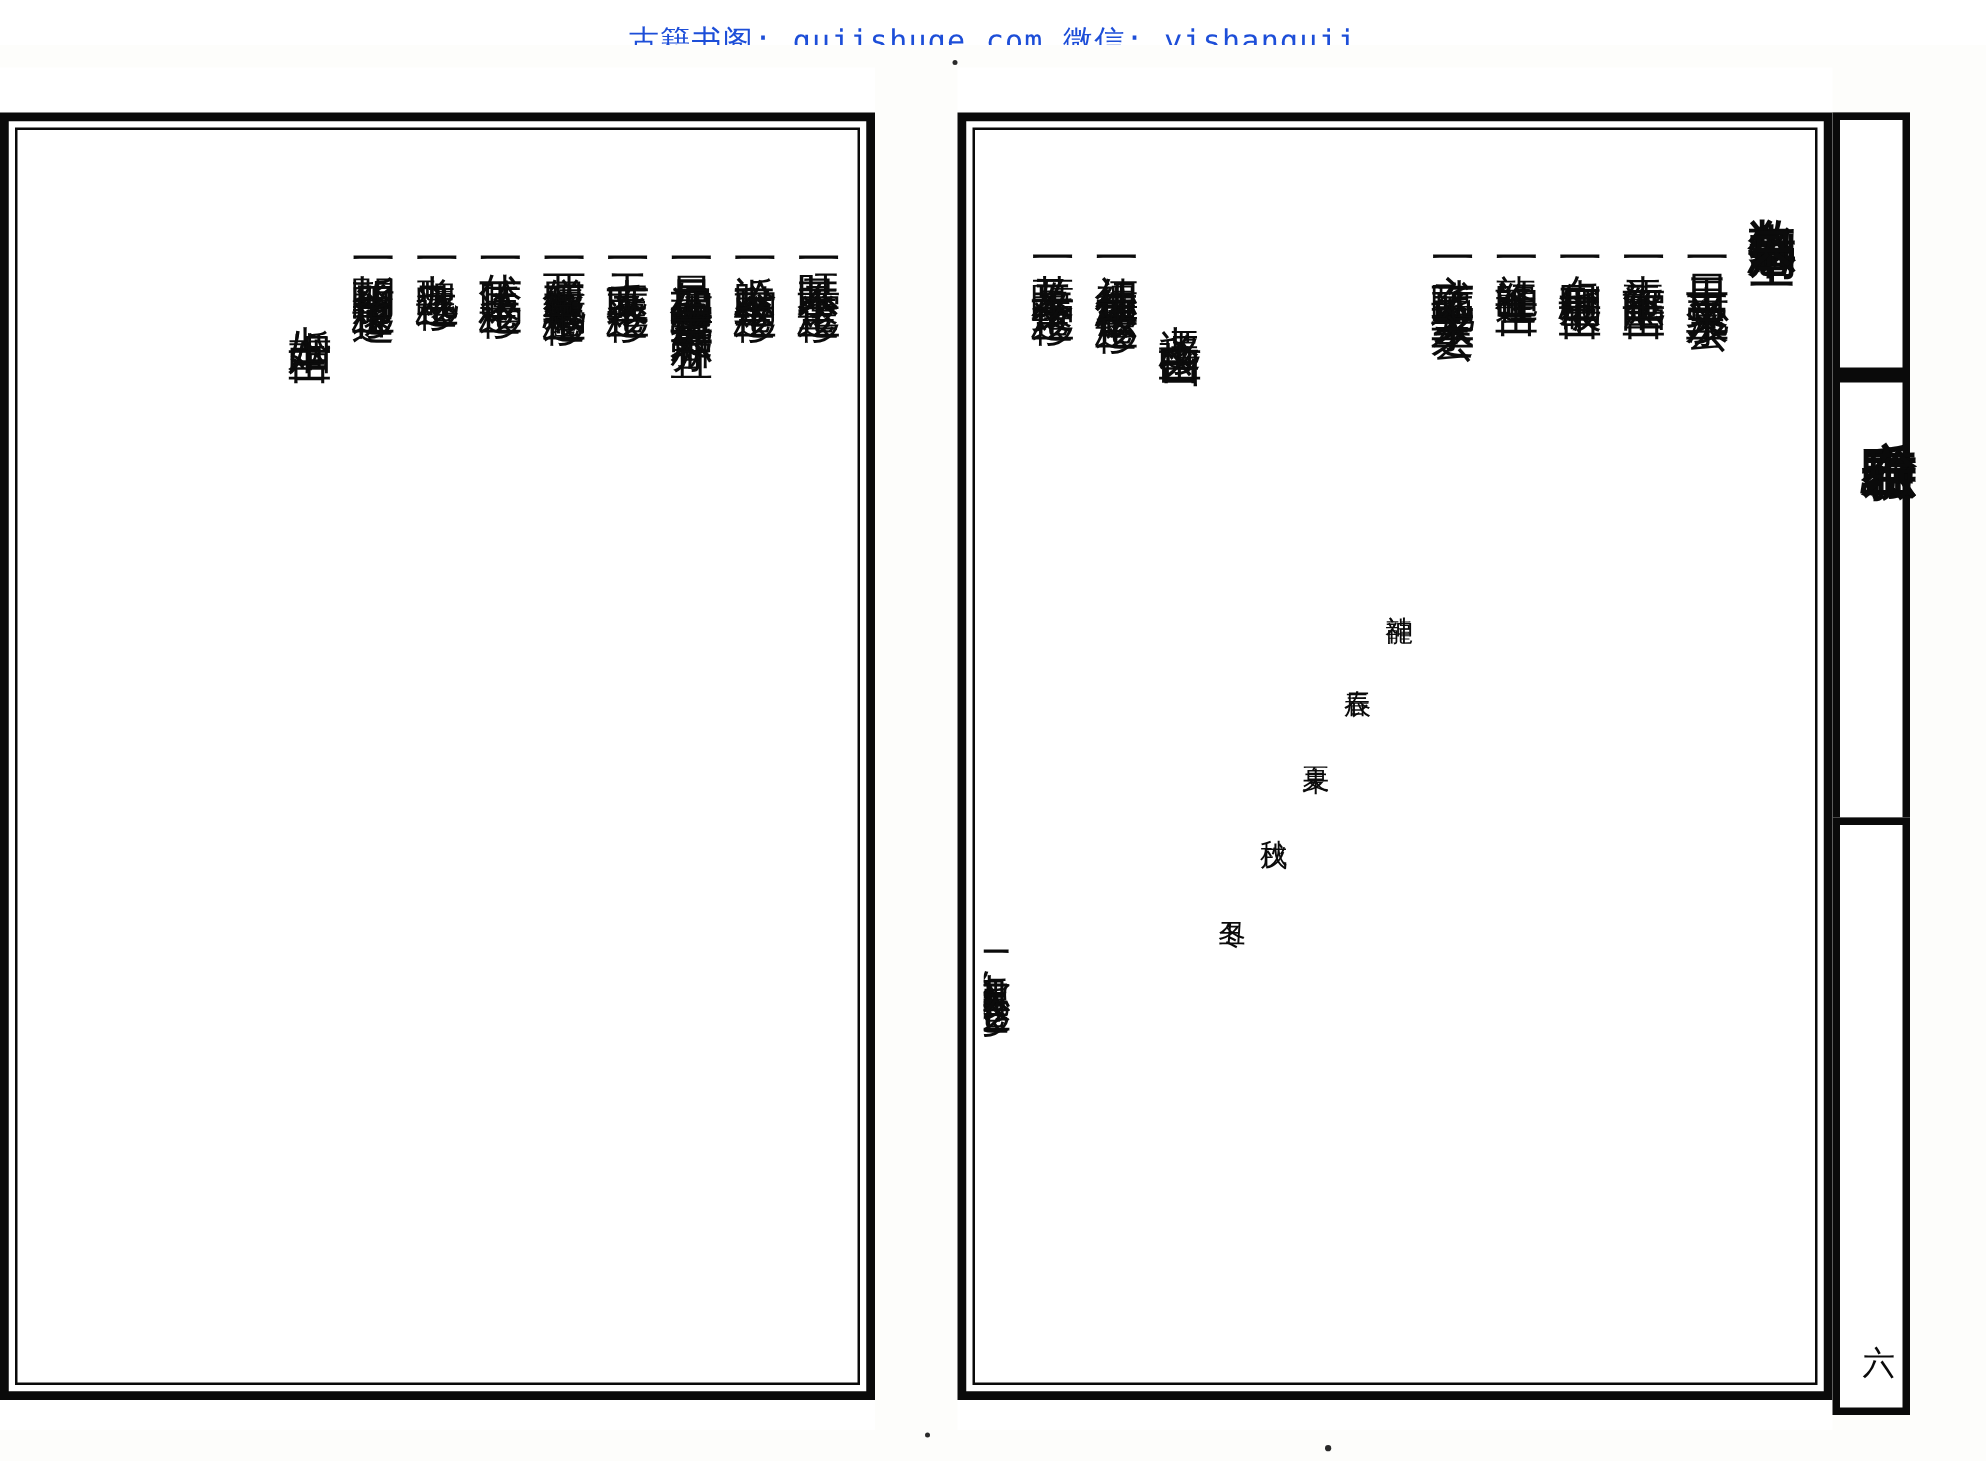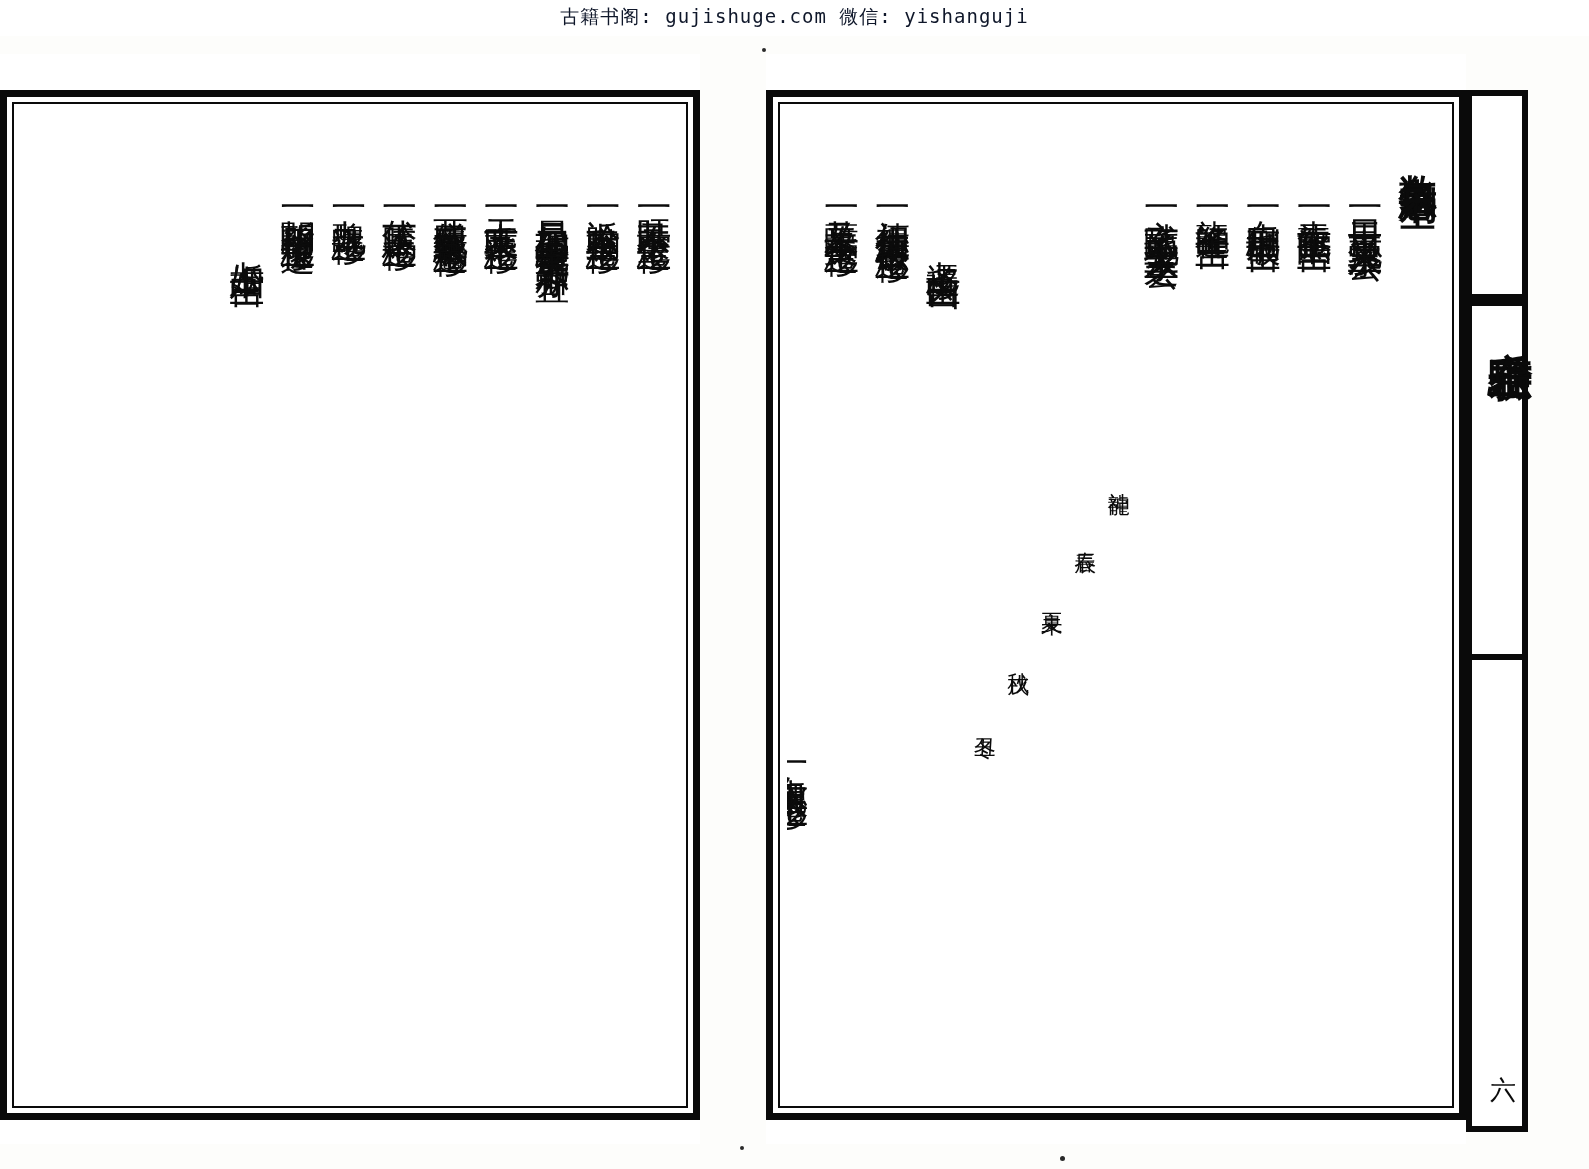--- a/index.html
+++ b/index.html
@@ -11,27 +11,27 @@
     width: 1589px;
     height: 1169px;
     position: relative;
     font-family: "DejaVu Sans", sans-serif;
     overflow: hidden;
   }
 
   
   .watermark {
     position: absolute;
-    top: 4px;
+    top: 17px;
     left: 0;
     width: 100%;
     text-align: center;
     font-family: "DejaVu Sans Mono", monospace;
-    font-size: 19px;
-    color: #0f172a;
+    font-size: 24px;
+    color: #1d4ed8;
     letter-spacing: 1px;
     white-space: nowrap;
   }
 
   
   .scan {
     position: absolute;
     top: 36px;
     left: 0;
     width: 1589px;

